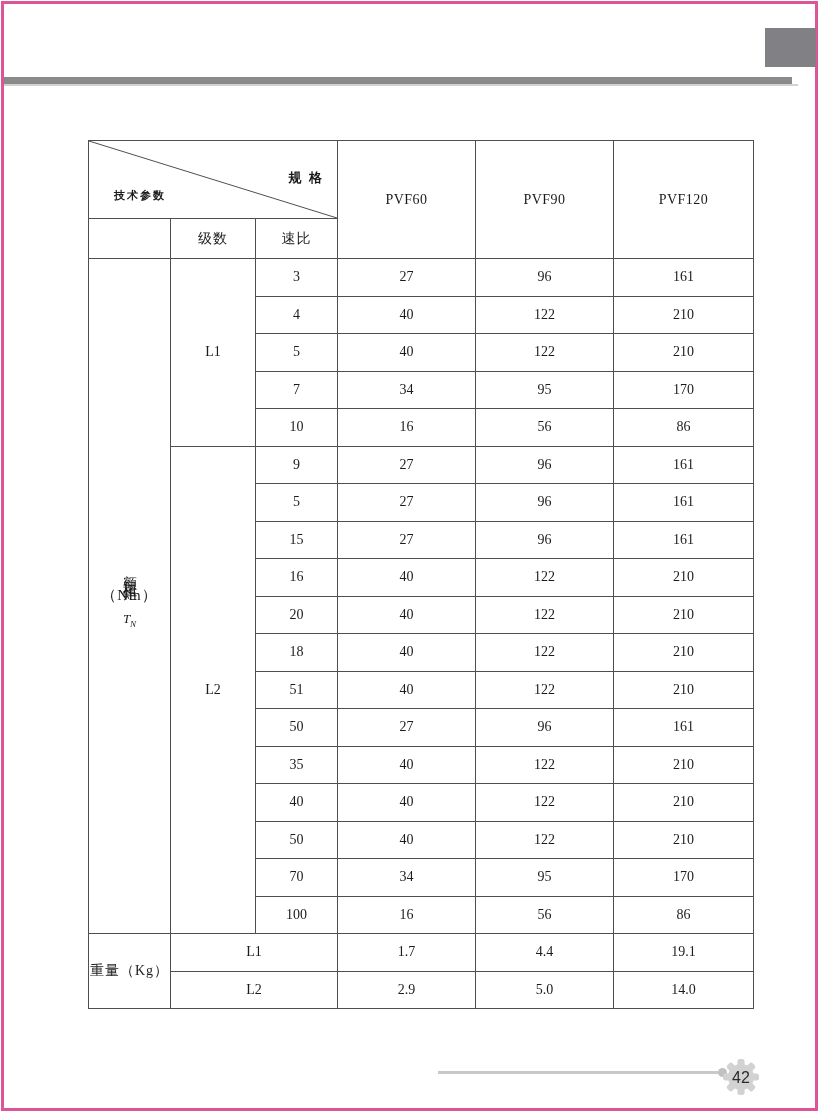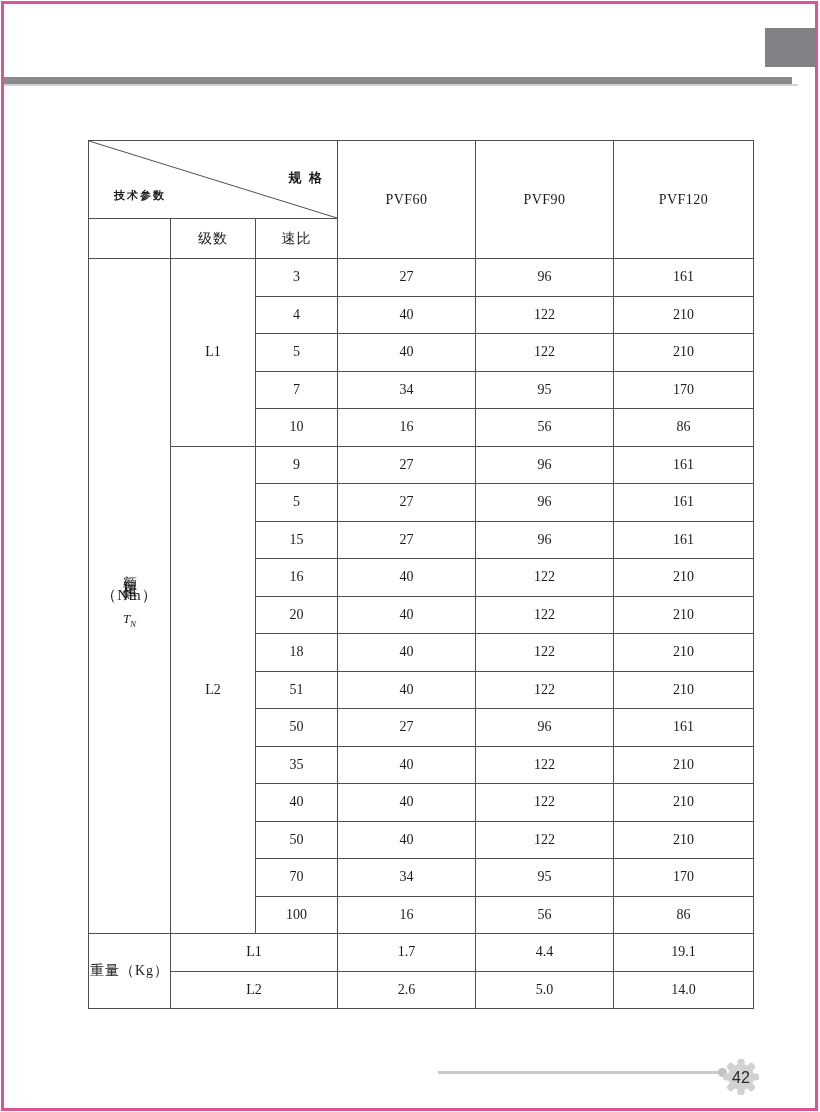--- a/index.html
+++ b/index.html
@@ -224,21 +224,21 @@
         </tr>
         <tr class="datarow">
           <td class="weight-label-cell" rowspan="2">重量（Kg）</td>
           <td class="weight-stage-cell shade-weight" colspan="2">L1</td>
           <td class="shade-weight">1.7</td>
           <td class="shade-weight">4.4</td>
           <td class="shade-weight">19.1</td>
         </tr>
         <tr class="datarow">
           <td class="weight-stage-cell " colspan="2">L2</td>
-          <td>2.6</td>
+          <td>2.9</td>
           <td>5.0</td>
           <td>14.0</td>
         </tr>
       </tbody>
   </table>
 
   <div class="footer-line"></div>
   <div class="footer-dot"></div>
   <svg class="gear-badge" viewBox="-19 -19 38 38">
     <g fill="#d2d2d2">

